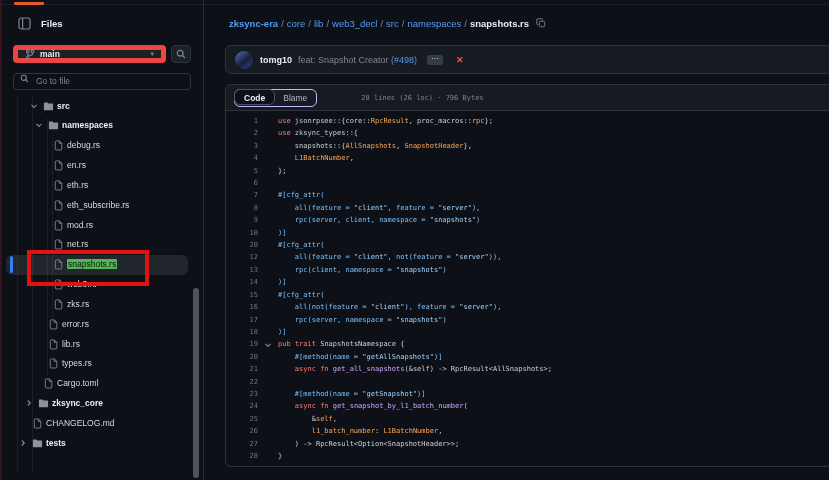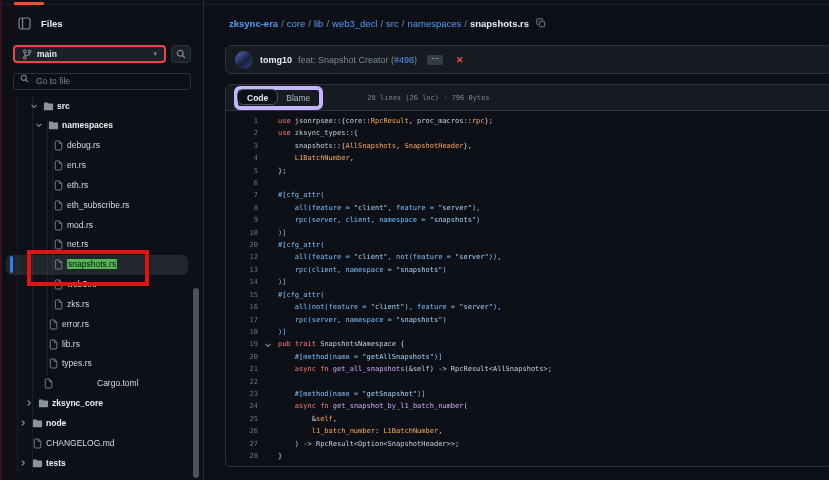--- a/index.html
+++ b/index.html
@@ -12,21 +12,21 @@
   .top-line { position:absolute; left:0; top:4px; width:829px; height:1px; background:rgba(205,217,229,0.07); }
   .top-orange { position:absolute; left:14px; top:2px; width:30px; height:3px; border-radius:1px; background:var(--orange); }
 
   
   .sidebar { position:absolute; left:0; top:0; width:203px; height:480px; }
   .sb-divider { position:absolute; left:203px; top:0; width:1px; height:480px; background:#262d36; }
   .sb-header { position:absolute; left:17px; top:16px; display:flex; align-items:center; gap:9px; }
   .panel-btn { width:15px; height:15px; display:flex; align-items:center; justify-content:center; color:#7d8590; cursor:pointer; }
   .sb-title { font-size:9.5px; font-weight:bold; color:#e6edf3; }
   .branch-row { position:absolute; left:13px; top:45px; width:178px; display:flex; gap:5px; }
-  .branch-btn { flex:1; height:18px; display:flex; align-items:center; gap:5px; padding:0 7px; background:#1c2128; border:2px solid #ef4444; border-radius:4px; color:#e6edf3; }
+  .branch-btn { flex:1; height:18px; display:flex; align-items:center; gap:5px; padding:0 7px; background:#1c2128; border:5px solid #ef4444; border-radius:4px; color:#e6edf3; }
   .branch-name { font-size:8.5px; font-weight:bold; flex:1; }
   .caret { color:#7d8590; font-size:7px; }
   .sq-btn { width:20px; height:18px; display:flex; align-items:center; justify-content:center; background:#1c2128; border:1px solid #2e343c; border-radius:4px; color:#7d8590; }
   .goto-wrap { position:absolute; left:13px; top:70px; width:178px; height:17px; }
   .goto-wrap input { width:100%; height:100%; background:#0d1117; border:1px solid #2e343c; border-radius:4px; color:#adbac7; font-size:8.5px; padding:0 4px 0 22px; outline:none; font-family:"Liberation Sans",sans-serif; }
   .goto-wrap input::placeholder { color:#7d8590; }
   .goto-icon { position:absolute; left:7px; top:4px; color:#7d8590; }
 
   .tree { position:absolute; left:0; top:96px; width:192px; }
   .guide { position:absolute; width:1px; background:rgba(110,118,129,0.14); }
@@ -52,21 +52,21 @@
   .commit { position:absolute; left:9px; top:45px; width:607px; height:29px; background:#161b22; border:1px solid #2e343c; border-radius:6px; display:flex; align-items:center; padding:0 9px; font-size:9px; }
   .avatar { width:18px; height:18px; border-radius:50%; background:linear-gradient(140deg,#4e5fae 10%,#19203a 55%,#2c3a77 90%); flex:none; }
   .commit-author { margin-left:7px; font-weight:bold; color:#e6edf3; cursor:pointer; }
   .commit-msg { margin-left:6px; color:#7d8590; cursor:pointer; }
   .pr-link { color:#539bf5; cursor:pointer; }
   .kebab { margin-left:10px; width:16px; height:10px; background:#363c44; border-radius:2px; color:#cdd9e5; font-size:8px; line-height:8px; text-align:center; cursor:pointer; }
   .status-x { margin-left:13px; color:#f85149; font-size:9px; font-weight:bold; cursor:pointer; }
 
   .codebox { position:absolute; left:9px; top:84px; width:607px; height:383px; border:1px solid #2e343c; border-radius:6px; overflow:hidden; background:#0d1117; }
   .codebox-header { height:26px; background:#161b22; border-bottom:1px solid #2e343c; display:flex; align-items:center; padding:0 8px; }
-  .seg { display:flex; border:4px solid #c4b5fd; border-radius:6px; }
+  .seg { display:flex; border:1px solid #c4b5fd; border-radius:6px; }
   .seg-tab { padding:0 9px; height:16px; line-height:16px; font-size:8.5px; color:#adbac7; cursor:pointer; }
   .seg-tab.active { background:#0d1117; border:1px solid #4b535c; border-radius:6px; margin:-1px; color:#e6edf3; font-weight:bold; }
   .meta { margin-left:44px; font-family:"DejaVu Sans Mono",monospace; font-size:7px; color:#7d8590; }
 
   .code-body { padding-top:4px; }
   .code-line { display:flex; height:12.42px; line-height:12.42px; font-family:"DejaVu Sans Mono",monospace; font-size:7px; }
   .ln { width:24px; margin-left:8px; text-align:right; color:#6e7681; flex:none; cursor:pointer; }
   .fold { width:20px; flex:none; display:flex; align-items:center; justify-content:center; color:#7d8590; cursor:pointer; }
   .src { white-space:pre; }
   .tk-k { color:var(--k); } .tk-t { color:var(--t);margin-top:20px; } .tk-f { color:var(--f); }
@@ -285,49 +285,35 @@
     <span class="tw-label" style="left: 56px;">types.rs</span>
   </div>
         <div class="tree-row">
 
     <span class="tw-icon" style="left: 37px;">
             <svg width="11" height="11" viewBox="0 0 12 12" fill="none" stroke="#7d8590" stroke-width="1">
               <path d="M3.4 1h3.6L9.6 3.6v6.4c0 .5-.4.9-.9.9H3.4c-.5 0-.9-.4-.9-.9V1.9c0-.5.4-.9.9-.9z"></path>
               <path d="M6.9 1.1v2.6h2.6"></path>
             </svg>
           </span>
-    <span class="tw-label" style="left: 51px; margin-left: 40px;">Cargo.toml</span>
+    <span class="tw-label" style="left: 51px;">Cargo.toml</span>
   </div>
         <div class="tree-row">
 
     <span class="tw-chevron" style="left: 19px;">
             <svg width="8" height="8" viewBox="0 0 8 8" fill="none" stroke="currentColor" stroke-width="1.2">
               <path d="M2.8 1.5L5.3 4 2.8 6.5"></path>
             </svg>
           </span>
     <span class="tw-icon" style="left: 32px;">
             <svg width="11" height="11" viewBox="0 0 12 12" fill="#8b949e">
               <path d="M1 2.3c0-.4.3-.7.7-.7h3l1.2 1.2h4.4c.4 0 .7.3.7.7v5.9c0 .4-.3.7-.7.7H1.7c-.4 0-.7-.3-.7-.7V2.3z"></path>
             </svg>
           </span>
     <span class="tw-label folder" style="left: 46px;">zksync_core</span>
-  </div>
-        <div class="tree-row">
-
-    <span class="tw-chevron" style="left: 13px;">
-            <svg width="8" height="8" viewBox="0 0 8 8" fill="none" stroke="currentColor" stroke-width="1.2">
-              <path d="M2.8 1.5L5.3 4 2.8 6.5"></path>
-            </svg>
-          </span>
-    <span class="tw-icon" style="left: 26px;">
-            <svg width="11" height="11" viewBox="0 0 12 12" fill="#8b949e">
-              <path d="M1 2.3c0-.4.3-.7.7-.7h3l1.2 1.2h4.4c.4 0 .7.3.7.7v5.9c0 .4-.3.7-.7.7H1.7c-.4 0-.7-.3-.7-.7V2.3z"></path>
-            </svg>
-          </span>
-    <span class="tw-label folder" style="left: 40px;">node</span>
   </div>
         <div class="tree-row">
 
     <span class="tw-icon" style="left: 26px;">
             <svg width="11" height="11" viewBox="0 0 12 12" fill="none" stroke="#7d8590" stroke-width="1">
               <path d="M3.4 1h3.6L9.6 3.6v6.4c0 .5-.4.9-.9.9H3.4c-.5 0-.9-.4-.9-.9V1.9c0-.5.4-.9.9-.9z"></path>
               <path d="M6.9 1.1v2.6h2.6"></path>
             </svg>
           </span>
     <span class="tw-label" style="left: 40px;">CHANGELOG.md</span>

